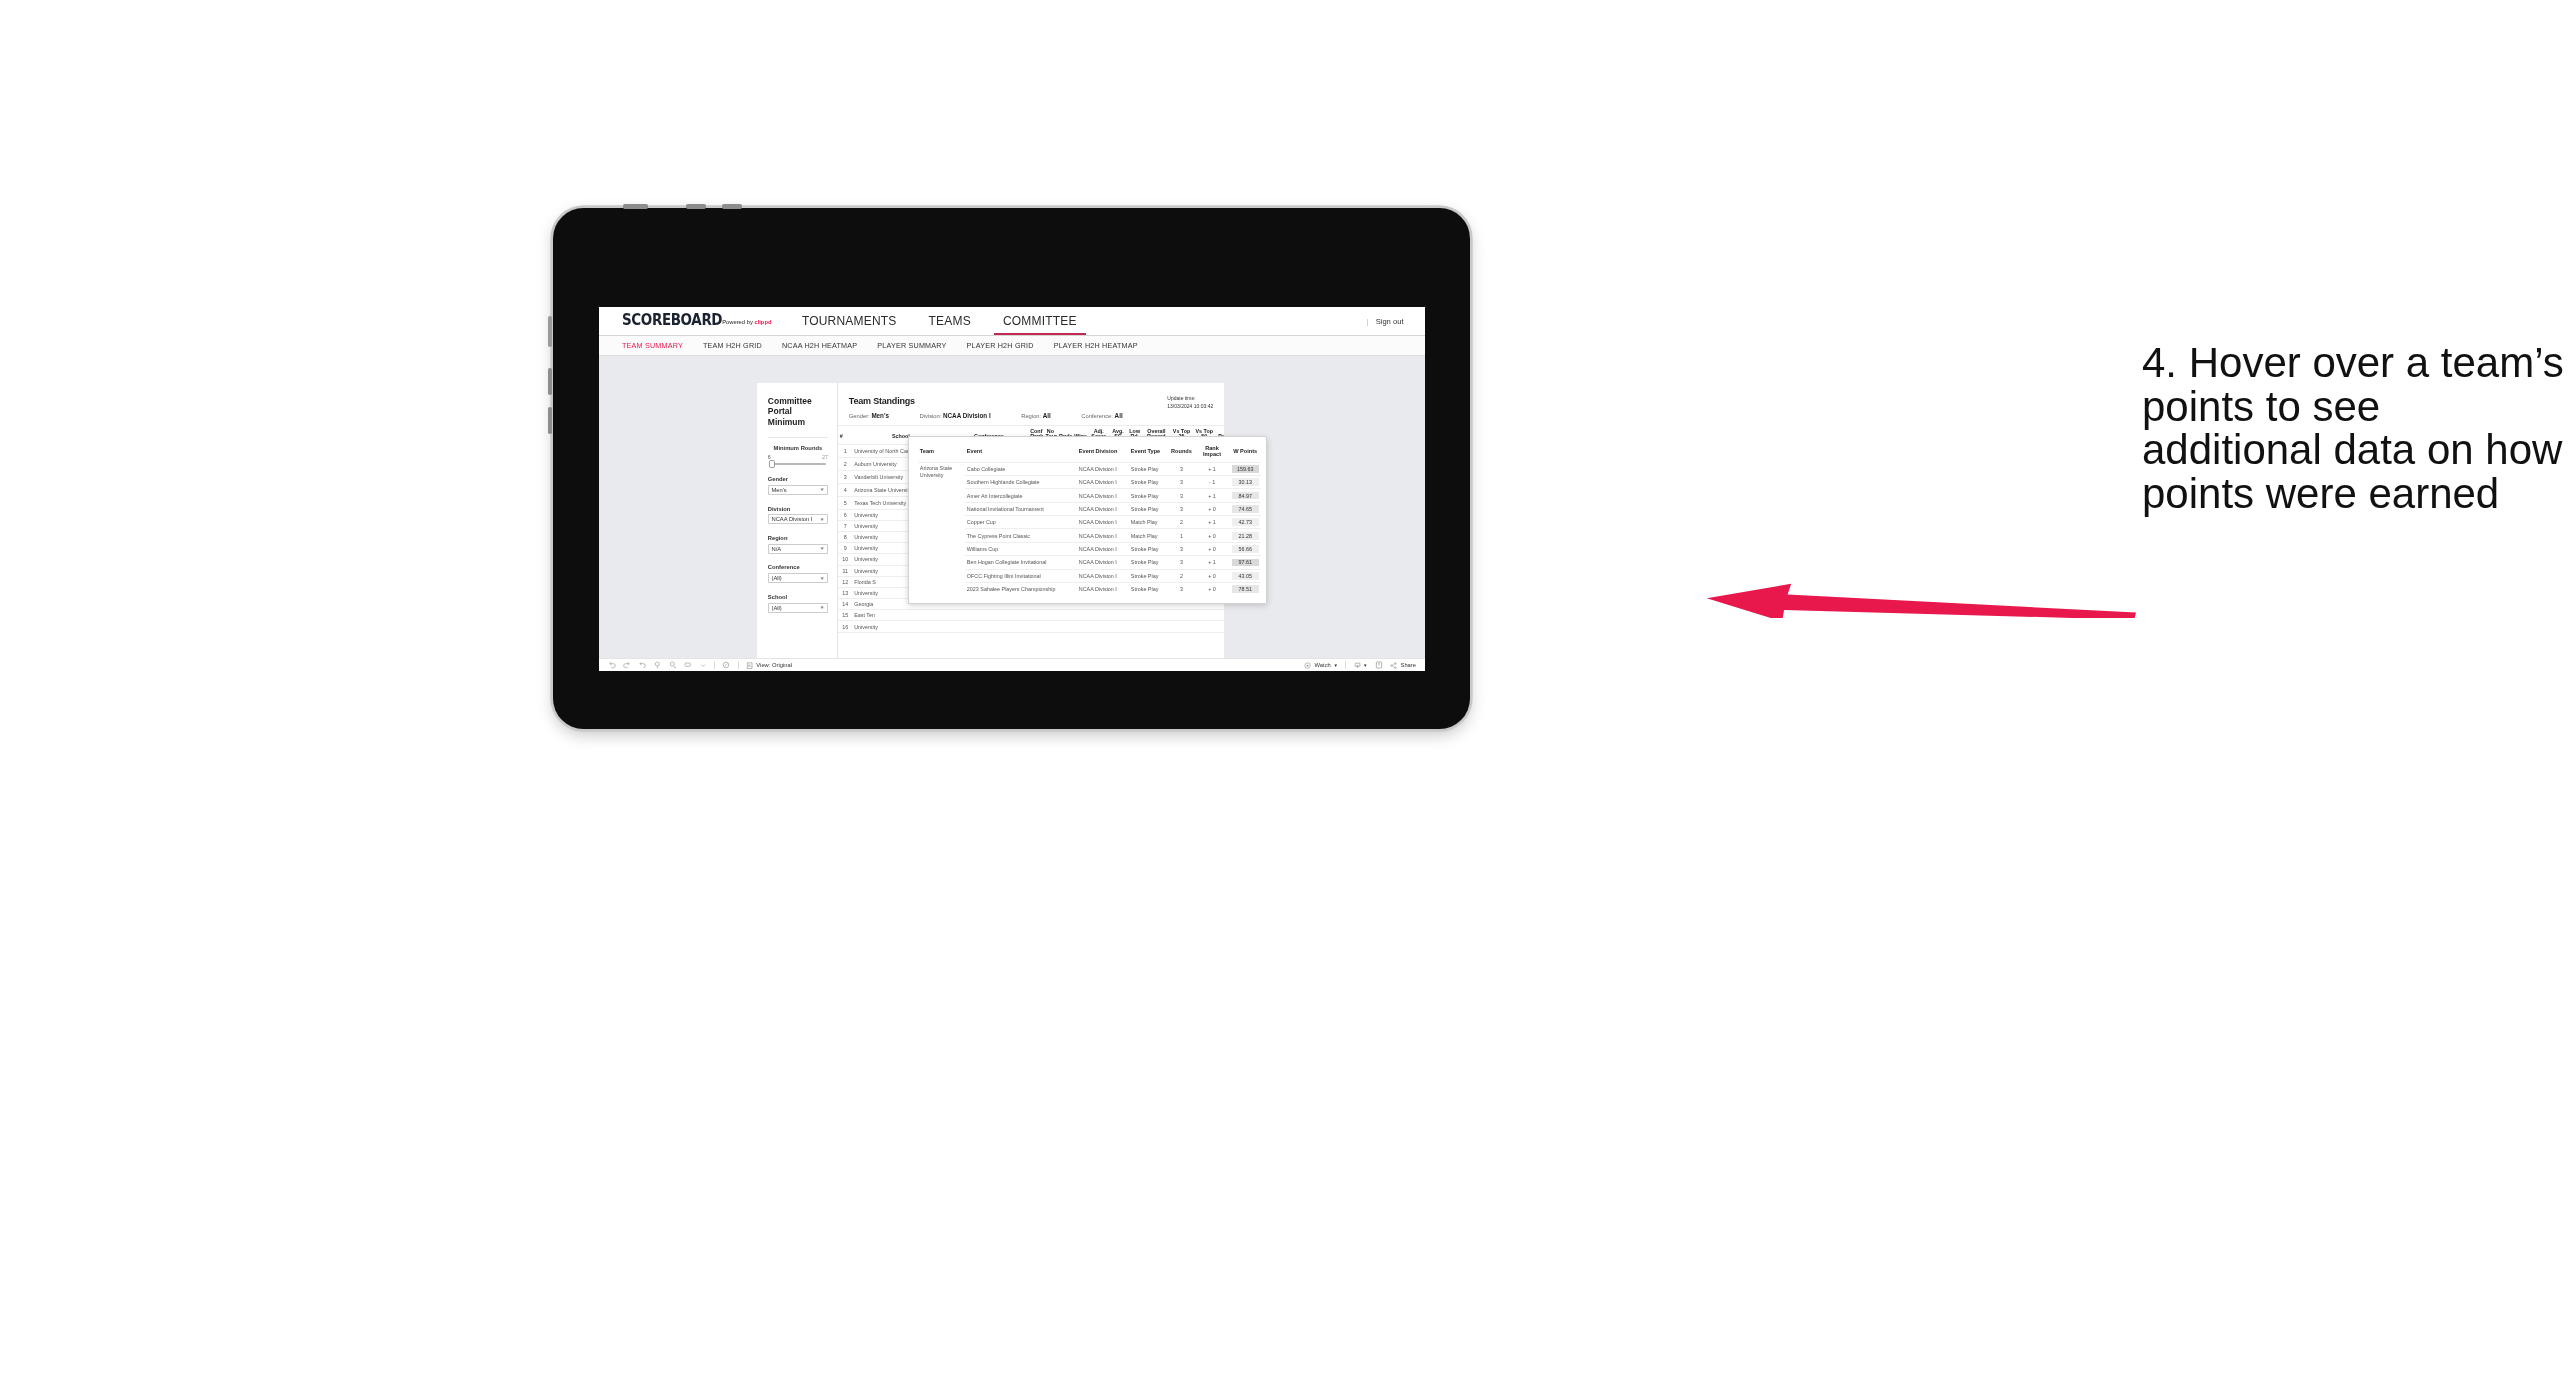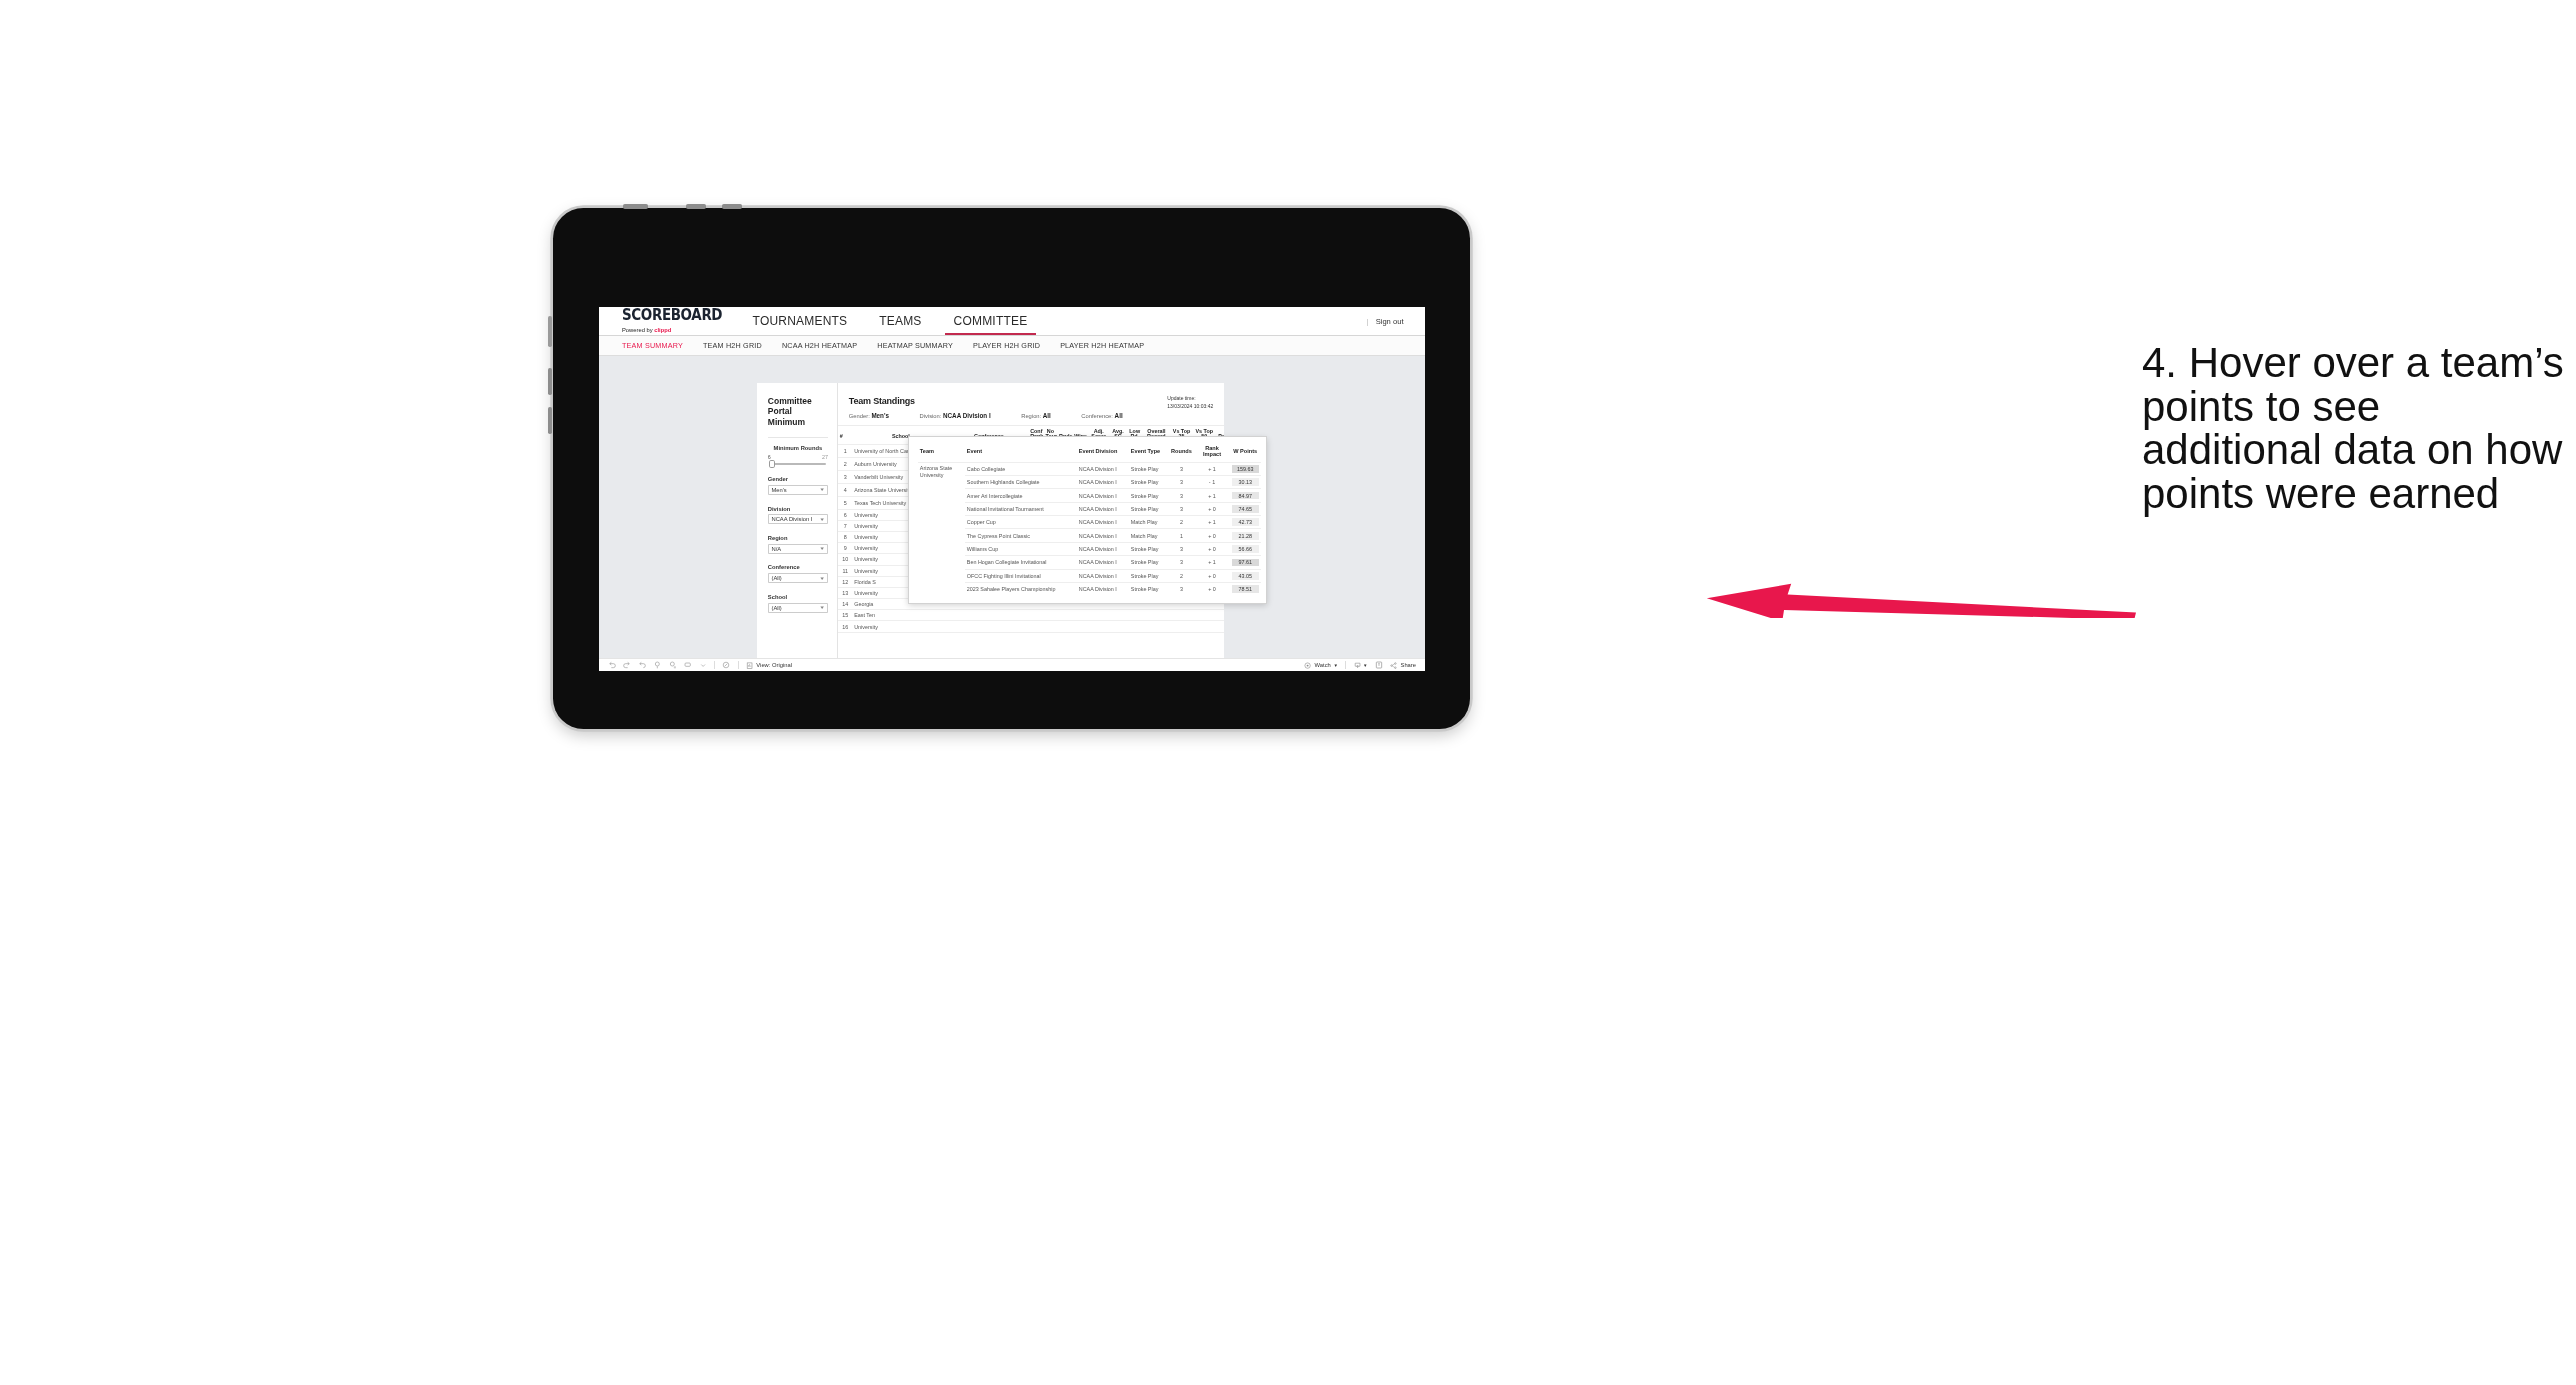--- a/index.html
+++ b/index.html
@@ -13,21 +13,21 @@
   .btn-top { position:absolute; background:#8d8d8d; border-radius:1.8px; height:4.5px; top:-3.6px;}
   .btn-side { position:absolute; background:#8d8d8d; border-radius:1.8px; width:4.5px; left:-5.4px;}
   #cam { position:absolute; left:-5.4px; top:108px; width:4.5px; height:30.5px; background:#9a9a9a; border-radius:1.8px;}
 
   #screen { position:absolute; left:46px; top:99px; width:826px; height:364px;
     background:#e8eaed; overflow:hidden; }
 
   
   #appbar { height:29px; background:#fff; display:flex; align-items:center;
     border-bottom:0.9px solid #d6d6d6; position:relative; }
-  #logo-wrap { padding:0 14.4px 0 23px; display:flex; flex-direction:column; justify-content:flex-end;}
+  #logo-wrap { padding:0 14.4px 0 23px; display:flex; flex-direction:row; justify-content:flex-end;}
   #logo { font-family:"DejaVu Sans", sans-serif; font-weight:bold; font-size:13.5px;
     letter-spacing:-0.4px; color:#1b2330; line-height:13.5px; transform:scaleY(1.18); transform-origin:left bottom;}
   #powered { font-size:5.8px; color:#222; margin-top:4.5px; white-space:nowrap;}
   #powered b { color:#e8174c; }
   .topnav { display:flex; height:100%; }
   .topnav a { display:flex; align-items:center; padding:0 16px; font-size:12px;
     color:#2a2a2a; letter-spacing:0.2px; text-decoration:none; position:relative; }
   .topnav a.active:after { content:""; position:absolute; left:7.2px; right:7.2px; bottom:0;
     height:1.8px; background:#c2294e; }
   #signout { position:absolute; right:21.5px; top:0; bottom:0; display:flex; align-items:center;
@@ -140,21 +140,21 @@
       <div id="signout">
         <span class="bar">|</span>
         <span>Sign out</span>
       </div>
     </div>
 
     <div id="subnav">
       <span class="active">TEAM SUMMARY</span>
       <span>TEAM H2H GRID</span>
       <span>NCAA H2H HEATMAP</span>
-      <span>HEATMAP SUMMARY</span>
+      <span>PLAYER SUMMARY</span>
       <span>PLAYER H2H GRID</span>
       <span>PLAYER H2H HEATMAP</span>
     </div>
 
     <div id="canvas">
       <div id="panels" style="height:289px;">
 
         <div id="left-panel">
           <div id="panel-title">
             <div>Committee</div>

